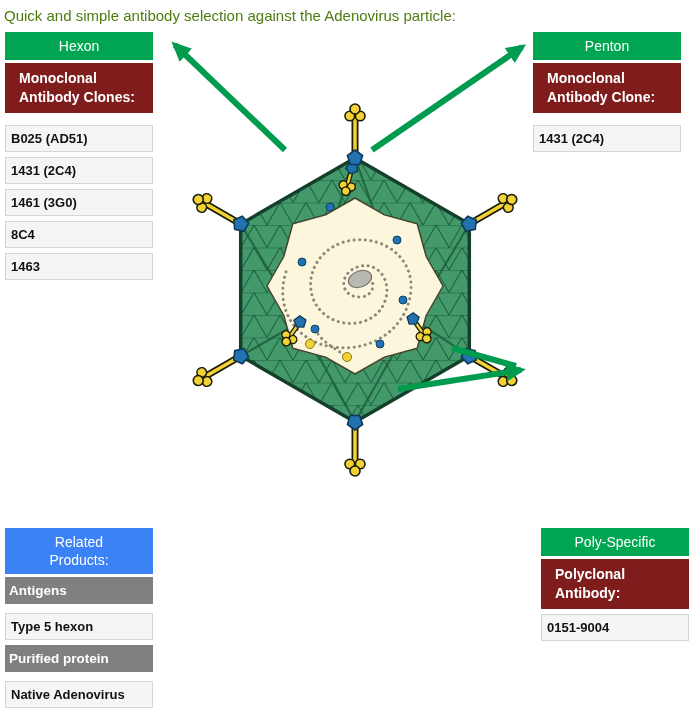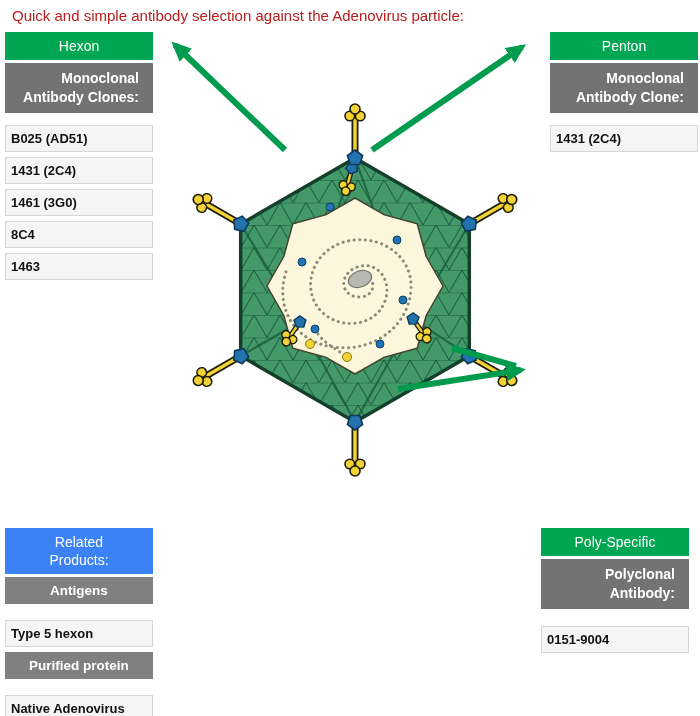--- a/index.html
+++ b/index.html
@@ -3,45 +3,45 @@
 <meta charset="utf-8">
 <style>
   html,body { margin:0; padding:0; }
   body {
     width:700px; height:716px; position:relative;
     background:#ffffff;
     font-family:"Liberation Sans", sans-serif;
     overflow:hidden;
   }
   .title {
-    position:absolute; left:12px; top:7px;
-    font-size:15px; color:#b91c1c;text-align:right;
+    position:absolute; left:4px; top:7px;
+    font-size:15px; color:#4d7c0f;text-align:right;
   }
   .panel { position:absolute; width:148px; }
   #panel-hexon   { left:5px;   top:32px; }
-  #panel-penton  { left:550px; top:32px; }
+  #panel-penton  { left:533px; top:32px; }
   #panel-related { left:5px;   top:528px; }
   #panel-poly    { left:541px; top:528px; }
 
   .hdr {
     color:#fff; font-weight:normal; text-align:center;
     font-size:14px; padding:5px 4px; margin-bottom:3px; line-height:1.3;
   }
   .hdr.green  { background:#00A651; }
   .hdr.orange { background:#3b82f6; padding:5px 30px; }
 
   .sub {
-    background:#737373; color:#fff; font-weight:bold; text-align:right;
+    background:#7f1d1d; color:#fff; font-weight:bold; text-align:left;
     font-size:14px; padding:6px 14px; margin-bottom:12px; line-height:1.35;
   }
-  .sub.tight { margin-bottom:17px; }
+  .sub.tight { margin-bottom:5px; }
 
   .cat {
-    background:#808080; color:#fff; font-weight:bold; text-align:center;
-    font-size:13.5px; padding:6px 4px; margin-bottom:16px;
+    background:#808080; color:#fff; font-weight:bold; text-align:left;
+    font-size:13.5px; padding:6px 4px; margin-bottom:9px;
   }
   .row {
     background:#f5f5f5; border:1px solid #d6d6d6;
     text-align:left; font-weight:bold; font-size:13px; color:#111;
     padding:5px 5px; margin-bottom:5px; cursor:pointer;
   }
 
   #virus-wrap  { position:absolute; left:150px; top:90px; width:410px; height:398px; }
   #arrows-wrap { position:absolute; left:0; top:0; width:700px; height:716px; pointer-events:none; }
 </style>

